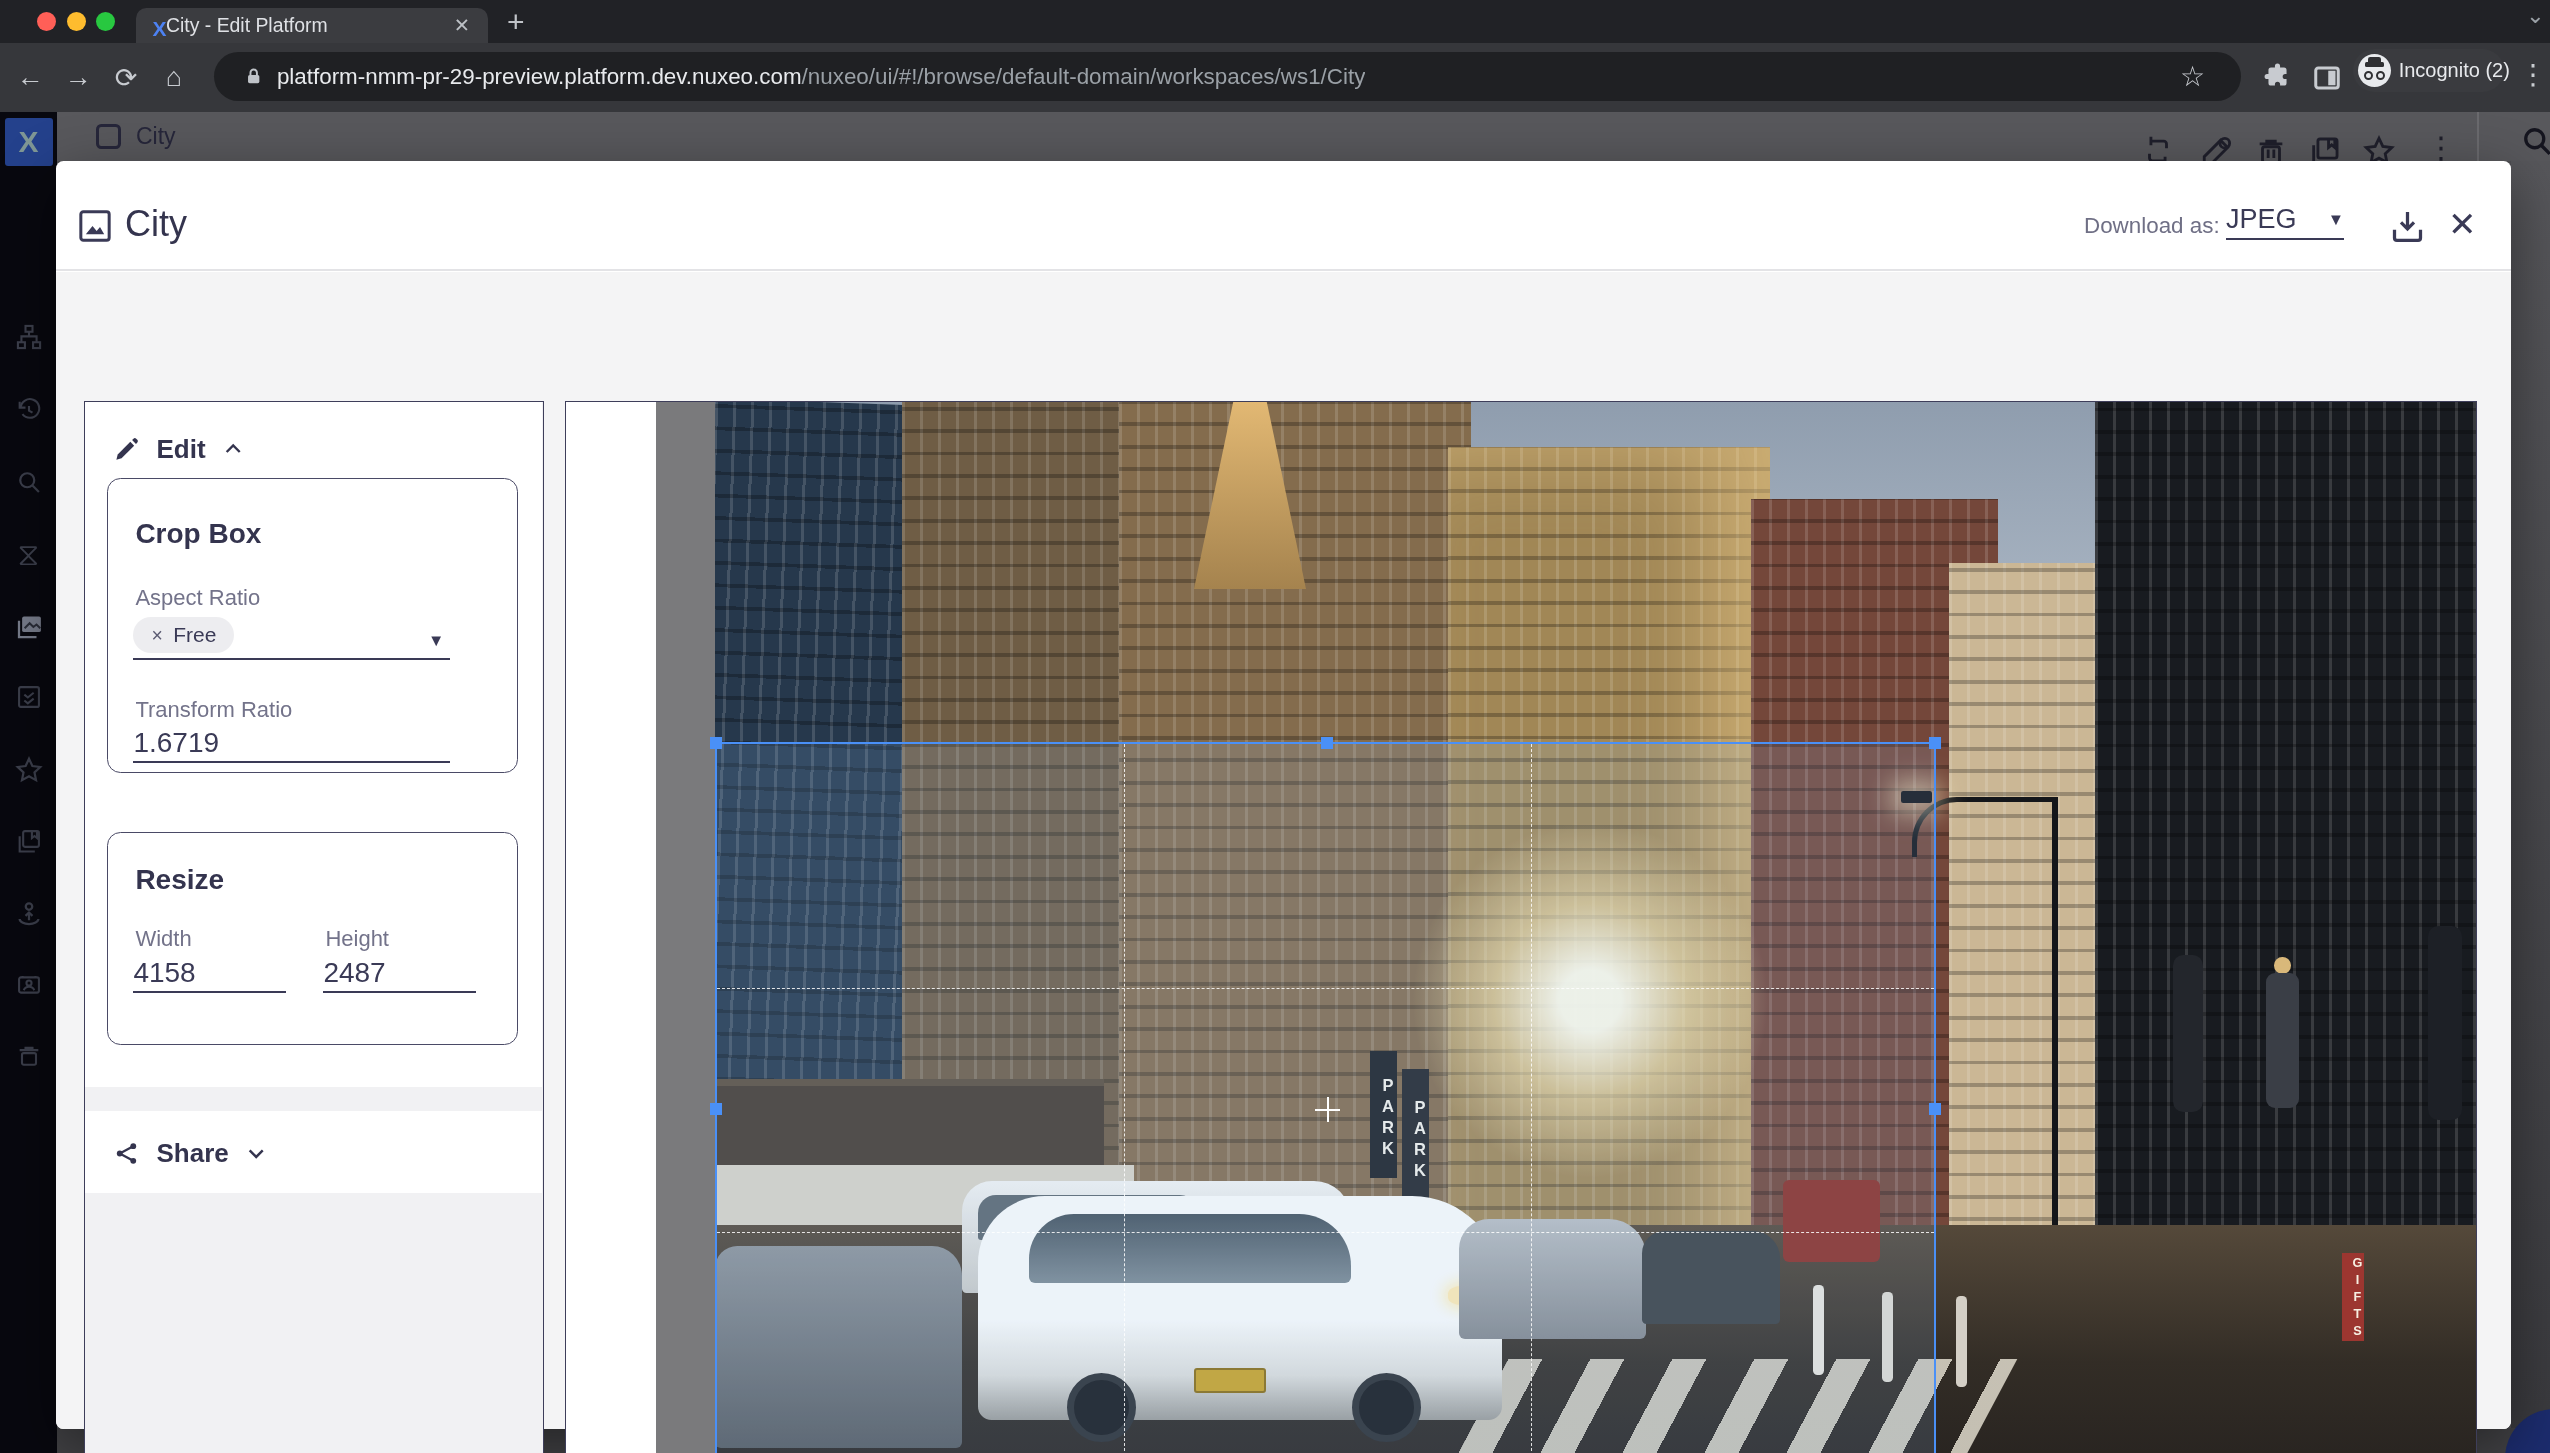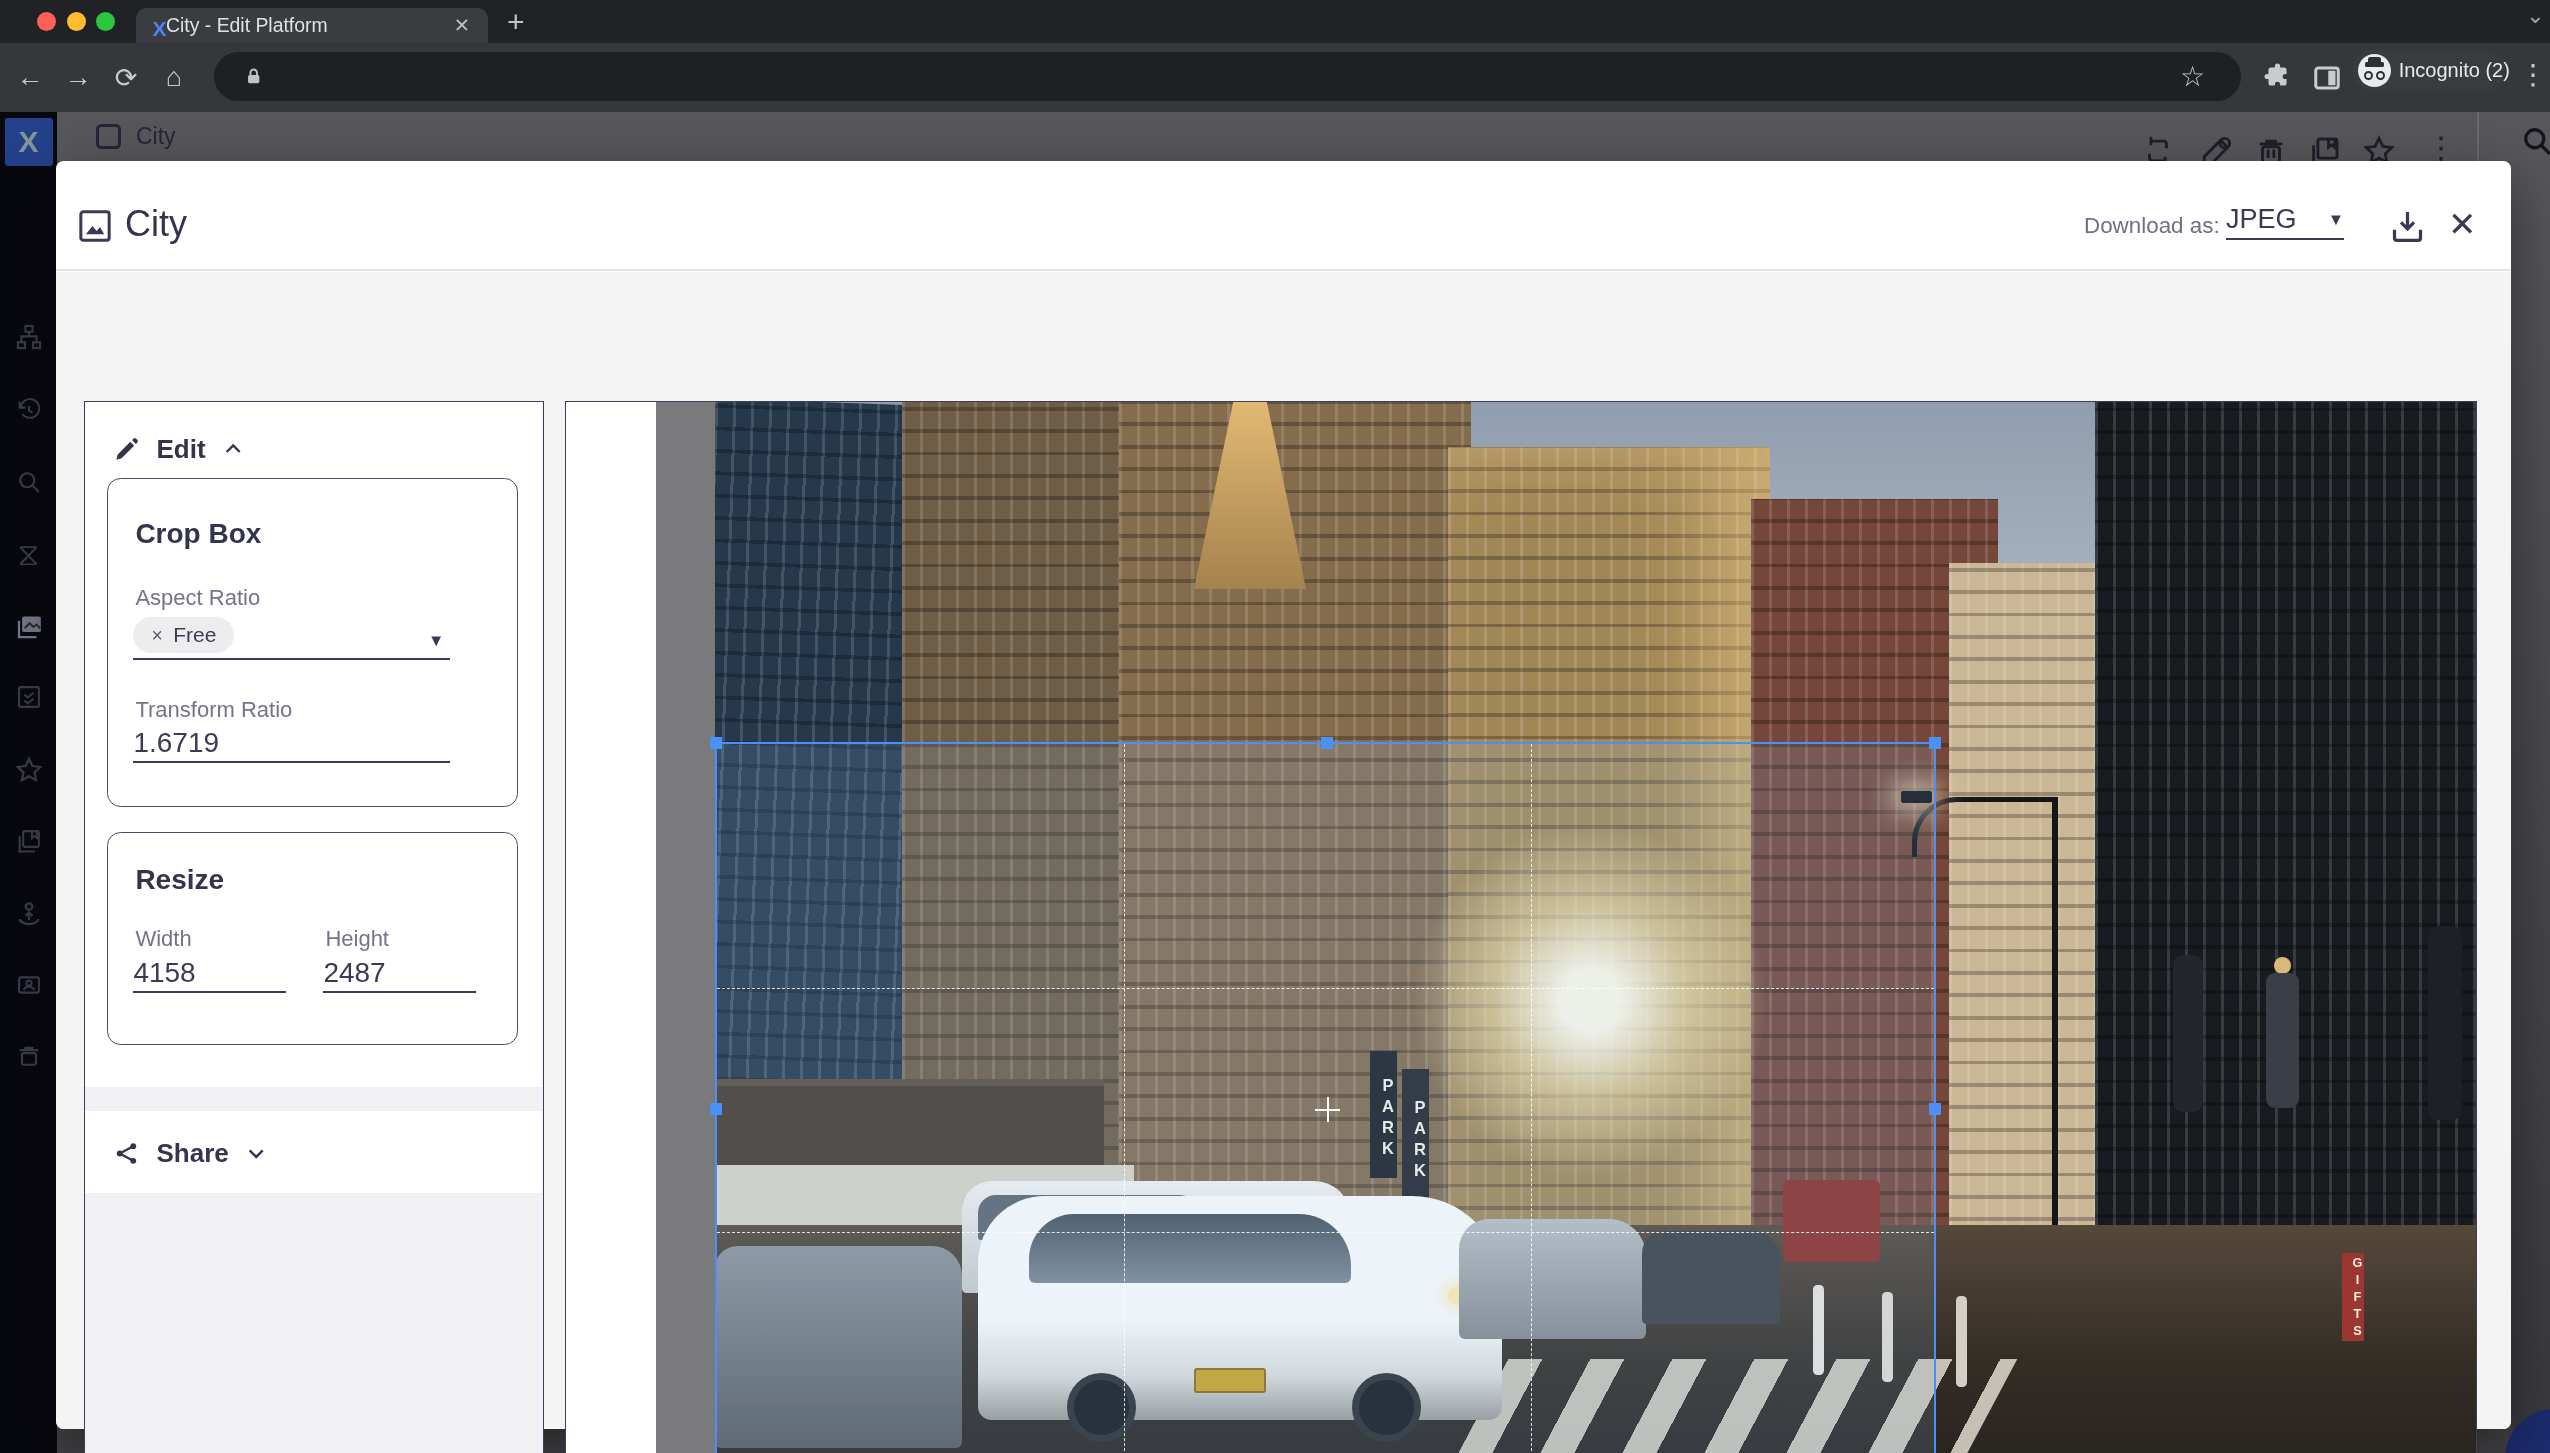--- a/index.html
+++ b/index.html
@@ -120,20 +120,23 @@
     <span class="navico" style="margin-left:6px">←</span>
     <span class="navico">→</span>
     <span class="navico">⟳</span>
     <span class="navico">⌂</span>
   </div>
   <div class="abs urlpill">
     <svg width="19.4" height="25.4" viewBox="0 0 24 24" style="margin-left:30px;flex:none">
       <rect x="5" y="10" width="14" height="10" rx="2" fill="#bfc3c8"></rect>
       <path d="M8 10V7a4 4 0 0 1 8 0v3" fill="none" stroke="#bfc3c8" stroke-width="2.4"></path>
     </svg>
+    <div class="url" style="margin-left:13.5px">
+      <span class="dom">platform-nmm-pr-29-preview.platform.dev.nuxeo.com</span><span class="path">/nuxeo/ui/#!/browse/default-domain/workspaces/ws1/City</span>
+    </div>
     <span style="position:absolute;right:36px;top:7.5px;font-size:28px;color:#c8cbd0">☆</span>
   </div>
   <svg class="abs" style="left:2262px;top:61px" width="31" height="31" viewBox="0 0 24 24">
     <path d="M10 4a2 2 0 0 1 4 0v1h3a2 2 0 0 1 2 2v3h-1a2 2 0 0 0 0 4h1v3a2 2 0 0 1-2 2h-3v-1a2 2 0 0 0-4 0v1H7a2 2 0 0 1-2-2v-3H4a2 2 0 0 1 0-4h1V7a2 2 0 0 1 2-2h3z" fill="#c8cbd0"></path>
   </svg>
   <svg class="abs" style="left:2312px;top:63px" width="30" height="30" viewBox="0 0 24 24">
     <rect x="3" y="4" width="18" height="16" rx="2" fill="none" stroke="#c8cbd0" stroke-width="2.4"></rect>
     <rect x="13" y="6.2" width="5.8" height="11.6" fill="#c8cbd0"></rect>
   </svg>
   <div class="abs incog">
@@ -287,21 +290,21 @@
             <svg width="27" height="27" viewBox="0 0 24 24">
               <path d="M3 21l1.2-4.6L15.4 5.2l3.4 3.4L7.6 19.8z" fill="#34344e"></path>
               <path d="M17 3.6l3.4 3.4 1.2-1.2a1.7 1.7 0 0 0 0-2.4l-1-1a1.7 1.7 0 0 0-2.4 0z" fill="#34344e"></path>
             </svg>
             <span class="sec-label">Edit</span>
             <svg width="22.4" height="22.4" viewBox="0 0 24 24" fill="none" stroke="#34344e" stroke-width="2.6">
                 <path d="M5 15l7-7 7 7"></path>
               </svg>
           </div>
 
-          <div class="abs card" style="top:76px;height:329px">
+          <div class="abs card" style="top:76px;height:295px">
             <div class="abs card-title" style="left:27px;top:39px">Crop Box</div>
             <div class="abs flabel" style="left:27px;top:106px">Aspect Ratio</div>
             <div class="abs" style="left:25px;top:138px;width:317px;height:43px;border-bottom:2.2px solid #3a3a56">
               <span class="chip">
                 <span class="x">×</span>
                 <span>Free</span>
               </span>
               <span class="abs" style="right:6px;top:13.5px;font-size:16.5px;color:#3a3a56">▼</span>
             </div>
             <div class="abs flabel" style="left:27px;top:218px">Transform Ratio</div>

